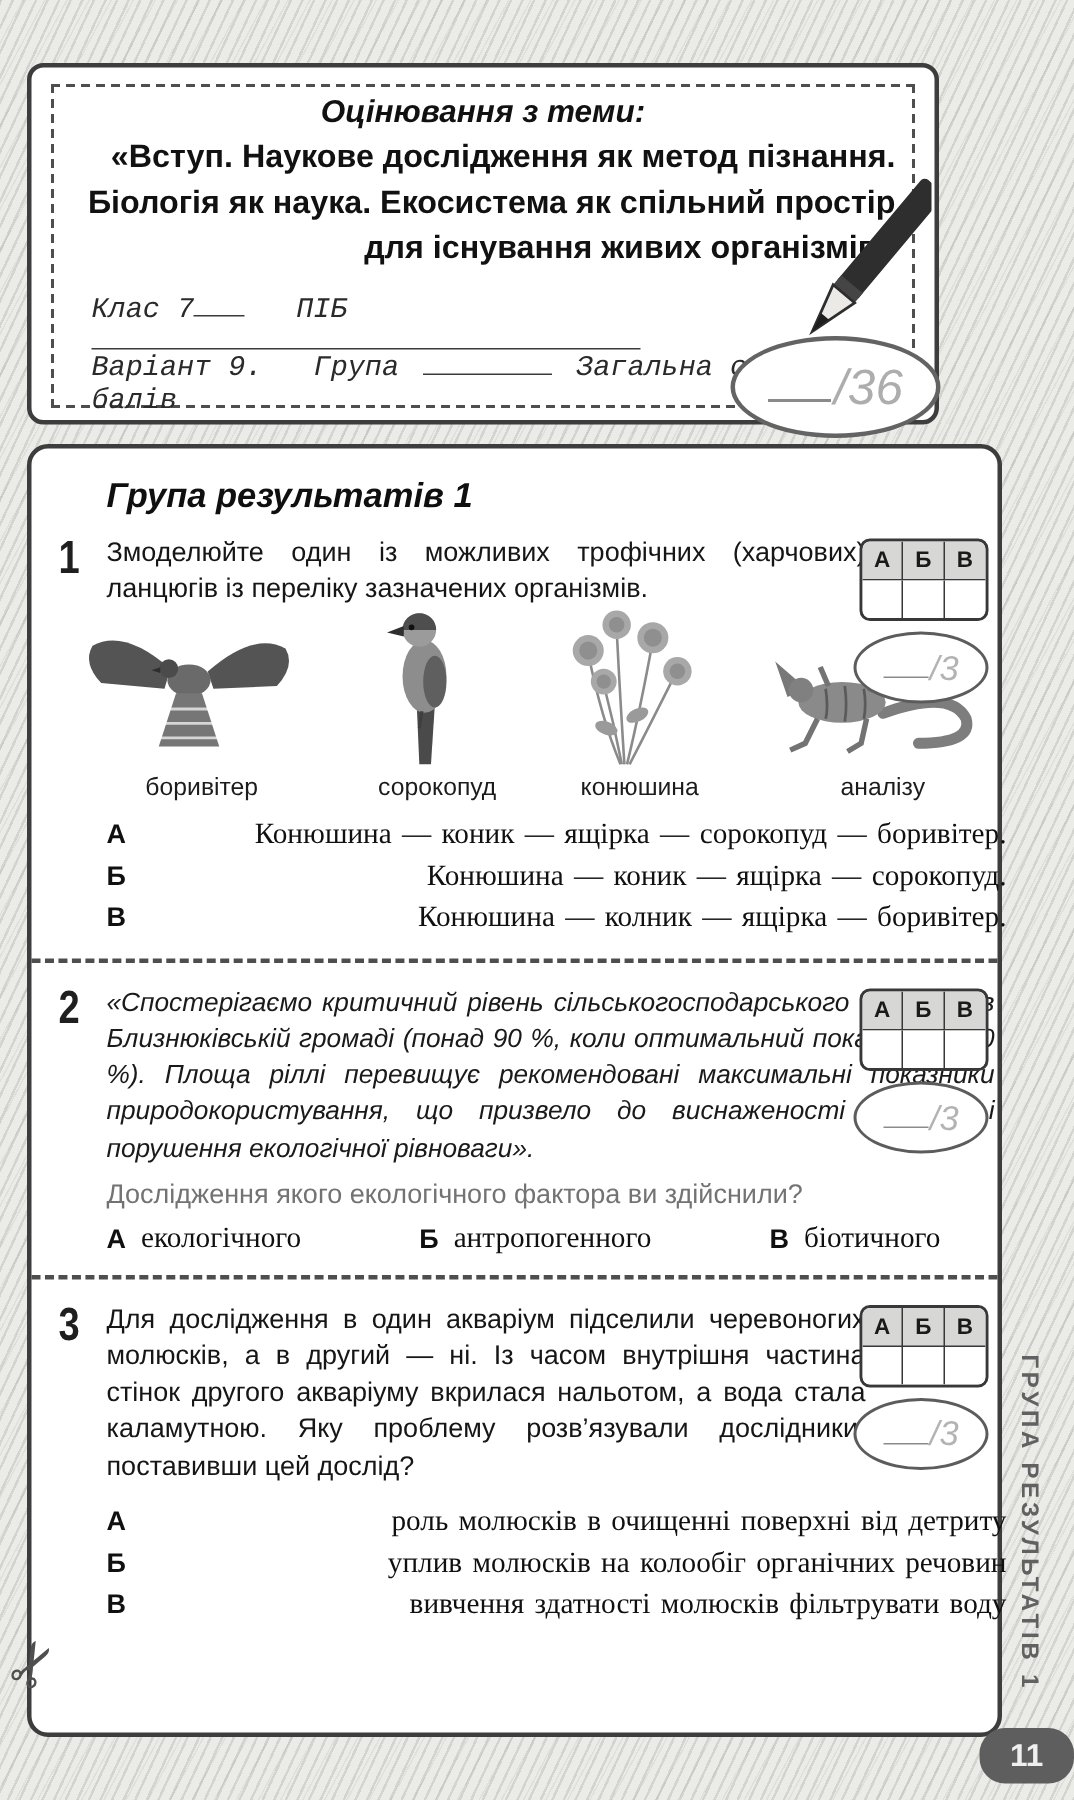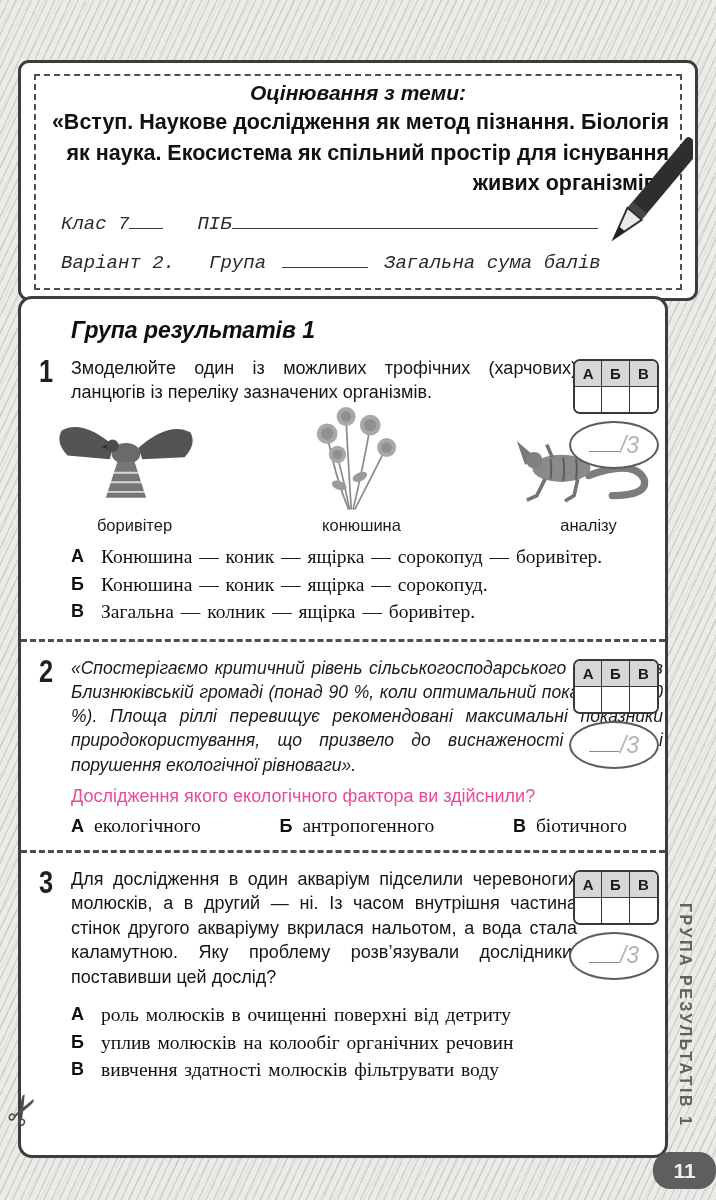--- a/index.html
+++ b/index.html
@@ -9,21 +9,21 @@
     font-family:"Liberation Sans", sans-serif;
     color:#1c1c1c;
     background-color:#ebebe8;
     background-image:
       repeating-linear-gradient(115deg, rgba(118,116,110,.20) 0 1.6px, transparent 1.6px 7px),
       repeating-linear-gradient(118deg, rgba(118,116,110,.10) 0 1px, transparent 1px 13px);
   }
 
   
   .header-card {
-    position:absolute; left:18px; top:60px; width:680px; height:241px;
+    position:absolute; left:18px; top:42px; width:608px; height:241px;
     background:#fff; border:3px solid #3d3d3d; border-radius:11px;
   }
   .header-dashed {
     position:absolute; inset:11px 13px 8px 13px;
     border:2px dashed #4e4e4e;
   }
   .h-title1 {
     margin-top:18px; text-align:center;
     font-style:italic; font-weight:bold; font-size:21px; color:#111;
   }
@@ -97,29 +97,29 @@
     display:flex; align-items:flex-end; justify-content:space-between;
     margin:10px 10px 0 -20px; height:120px;
   }
   .img-item { display:flex; flex-direction:column; align-items:center; justify-content:flex-end; }
   .img-item svg { display:block; }
   .img-label { font-size:16.5px; color:#1c1c1c; margin-top:3px;margin-left:17px; }
 
   .opts-serif { margin-top:8px; width:600px; font-family:"Liberation Serif", serif; }
   .opt-line { display:flex; font-size:19.5px; line-height:1.42; color:#101010; word-spacing:2px; }
   .opt-letter { font-family:"Liberation Sans", sans-serif; font-weight:bold; font-size:18px; width:30px; flex:none; padding-top:1px; }
-  .opt-text { flex:1; }
+  .opt-text { flex:1;text-align:right; }
 
   .qdivider { border-top:3px dashed #4e4e4e; margin:13px 0 14px 0; }
 
   .quote {
     margin-top:8px; width:592px; text-align:justify;
     font-style:italic; font-size:17.5px; line-height:1.38; color:#1a1a1a;
   }
-  .subq { margin-top:9px; font-size:18px; color:#ec4899; }
+  .subq { margin-top:9px; font-size:18px; color:#737373; }
   .opts-inline {
     display:flex; justify-content:space-between; width:556px; margin-top:8px;
     font-family:"Liberation Serif", serif; font-size:19.5px; color:#101010;
   }
   .opts-inline .opt-letter { width:auto; margin-right:10px; }
   .opts-inline .pair { display:flex; }
 
   
   .v-strip {
     position:absolute; left:676px; top:903px; height:240px;
@@ -144,23 +144,27 @@
   <div class="header-dashed"></div>
 
   <div class="h-title1">Оцінювання з теми:</div>
   <div class="h-title2">«Вступ. Наукове дослідження як метод пізнання. Біологія як наука. Екосистема як спільний простір для існування живих організмів»</div>
 
   <div class="h-row h-row1">
     <span>Клас 7</span><span class="blank b-class"></span><span class="lbl-gap"></span><span>ПІБ</span><span class="blank b-pib"></span>
   </div>
 
   <div class="h-row h-row2">
-    <span>Варіант 2.</span><span class="lbl-gap"></span><span>Група</span><span class="lbl-gap2"></span><span class="blank b-date"></span><span class="lbl-gap2"></span><span>Загальна сума балів</span>
-  </div>
-
+    <span>Варіант 9.</span><span class="lbl-gap"></span><span>Група</span><span class="lbl-gap2"></span><span class="blank b-date"></span><span class="lbl-gap2"></span><span>Загальна сума балів</span>
+  </div>
+
+  <div class="oval36">
+    <span class="sblank"></span>
+    <span class="smax">/36</span>
+  </div>
 
   <svg class="pencil" viewBox="0 0 120 150">
     <g transform="rotate(40 60 75)">
       <rect x="50" y="-22" width="20" height="100" rx="4" fill="#2e2e2e"></rect>
       <rect x="50" y="70" width="20" height="9" fill="#454545"></rect>
       <polygon points="50,79 70,79 60,114" fill="#eceae6" stroke="#2e2e2e" stroke-width="2"></polygon>
       <polygon points="56.5,100 63.5,100 60,114" fill="#1e1e1e"></polygon>
     </g>
   </svg>
 </div>
@@ -192,20 +196,33 @@
           <path d="M88,32 Q120,4 142,16 Q149,28 136,42 L92,44 Z" fill="#545454"></path>
           <ellipse cx="75" cy="38" rx="15" ry="11" fill="#6a6a6a"></ellipse>
           <circle cx="61" cy="30" r="6.5" fill="#4b4b4b"></circle>
           <polygon points="55,29 49,31 55,33" fill="#2e2e2e"></polygon>
           <path d="M66,47 L84,47 L96,84 L54,84 Z" fill="#767676"></path>
           <line x1="58" y1="58" x2="92" y2="58" stroke="#fff" stroke-width="2" opacity=".7"></line>
           <line x1="56" y1="68" x2="94" y2="68" stroke="#fff" stroke-width="2" opacity=".7"></line>
           <line x1="55" y1="78" x2="95" y2="78" stroke="#fff" stroke-width="2" opacity=".7"></line>
         </svg>
         <div class="img-label">боривітер</div>
+      </div>
+      <div class="img-item">
+        <svg width="74" height="112" viewBox="0 0 80 130">
+          <polygon points="34,80 48,80 45,126 36,126" fill="#4a4a4a"></polygon>
+          <ellipse cx="40" cy="58" rx="17" ry="28" fill="#8d8d8d"></ellipse>
+          <ellipse cx="48" cy="62" rx="9" ry="20" fill="#5f5f5f"></ellipse>
+          <circle cx="36" cy="22" r="13" fill="#9b9b9b"></circle>
+          <path d="M23,22 A13,13 0 0 1 49,22 Z" fill="#4e4e4e"></path>
+          <polygon points="24,19 11,24 24,27" fill="#2f2f2f"></polygon>
+          <circle cx="30" cy="20" r="2.2" fill="#101010"></circle>
+          <line x1="38" y1="85" x2="36" y2="98" stroke="#3f3f3f" stroke-width="2.4"></line>
+        </svg>
+        <div class="img-label">сорокопуд</div>
       </div>
       <div class="img-item">
         <svg width="106" height="112" viewBox="0 0 120 130">
           <path d="M30,40 Q40,90 55,126" stroke="#8b8b8b" stroke-width="2" fill="none"></path>
           <path d="M52,22 Q55,80 58,126" stroke="#8b8b8b" stroke-width="2" fill="none"></path>
           <path d="M80,30 Q70,85 60,126" stroke="#8b8b8b" stroke-width="2" fill="none"></path>
           <path d="M98,55 Q78,95 62,126" stroke="#8b8b8b" stroke-width="2" fill="none"></path>
           <path d="M42,64 Q50,95 56,126" stroke="#8b8b8b" stroke-width="2" fill="none"></path>
           <circle cx="30" cy="38" r="12" fill="#a8a8a8"></circle>
             <circle cx="30" cy="38" r="7" fill="#8f8f8f"></circle>
@@ -244,21 +261,21 @@
       <div class="opt-line">
         <span class="opt-letter">А</span>
         <span class="opt-text">Конюшина — коник — ящірка — сорокопуд — боривітер.</span>
       </div>
       <div class="opt-line">
         <span class="opt-letter">Б</span>
         <span class="opt-text">Конюшина — коник — ящірка — сорокопуд.</span>
       </div>
       <div class="opt-line">
         <span class="opt-letter">В</span>
-        <span class="opt-text">Загальна — колник — ящірка — боривітер.</span>
+        <span class="opt-text">Конюшина — колник — ящірка — боривітер.</span>
       </div>
     </div>
   </div>
 
   <div class="qdivider"></div>
 
   <div class="qblock">
     <div class="qnum">2</div>
     <div class="agrid">
       <div class="hc">А</div>

